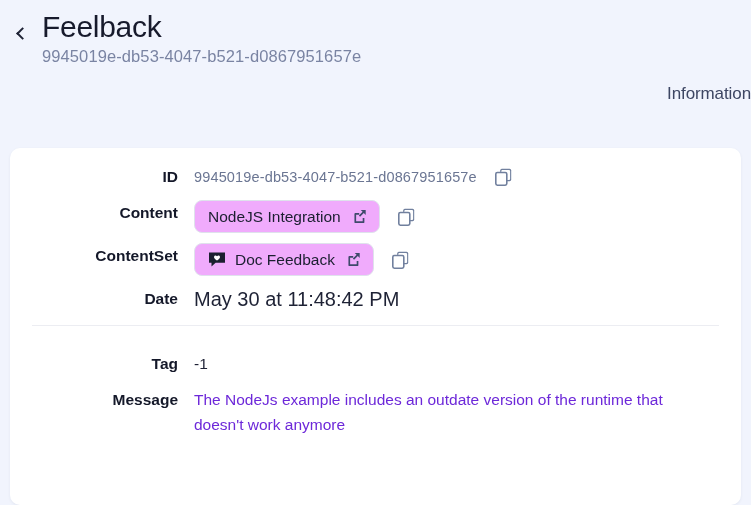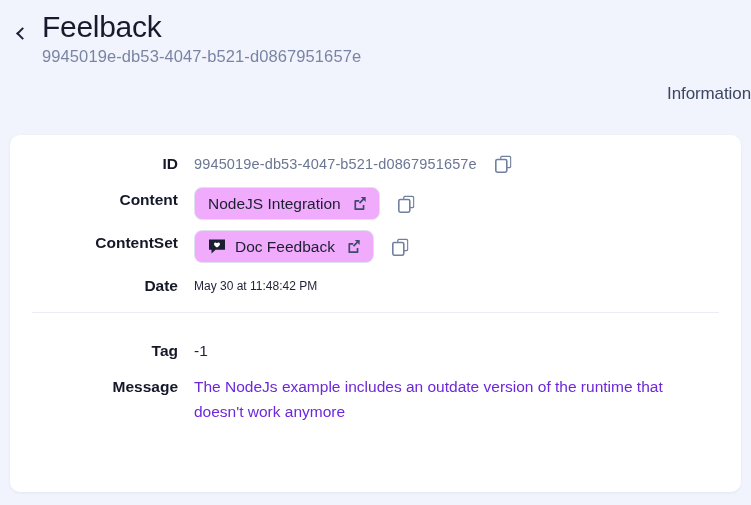--- a/index.html
+++ b/index.html
@@ -81,21 +81,21 @@
     color: #3d4663;
     margin: 17px 0 0 10px;
     letter-spacing: -0.1px;
     text-align: right;
   }
 
   
   .card {
     position: absolute;
     left: 10px;
-    top: 135px;
+    top: 148px;
     width: 731px;
     height: 357px;
     background: #ffffff;
     border-radius: 10px;
     box-shadow: 0 1px 3px rgba(40, 50, 90, 0.07);
     padding: 16px 0 0 0;
     overflow: hidden;
   }
 
   .rows { padding: 0; }
@@ -131,21 +131,21 @@
 
   
   .mono-id {
     font-size: 14.5px;
     color: #6b7693;
     letter-spacing: 0.15px;
     line-height: 26px;
   }
 
   .date-text {
-    font-size: 12px;
+    font-size: 20px;
     color: #1e2235;
     line-height: 26px;
     text-align: right;
   }
 
   .tag-text {
     font-size: 15.5px;
     color: #1e2235;
     line-height: 26px;
   }

